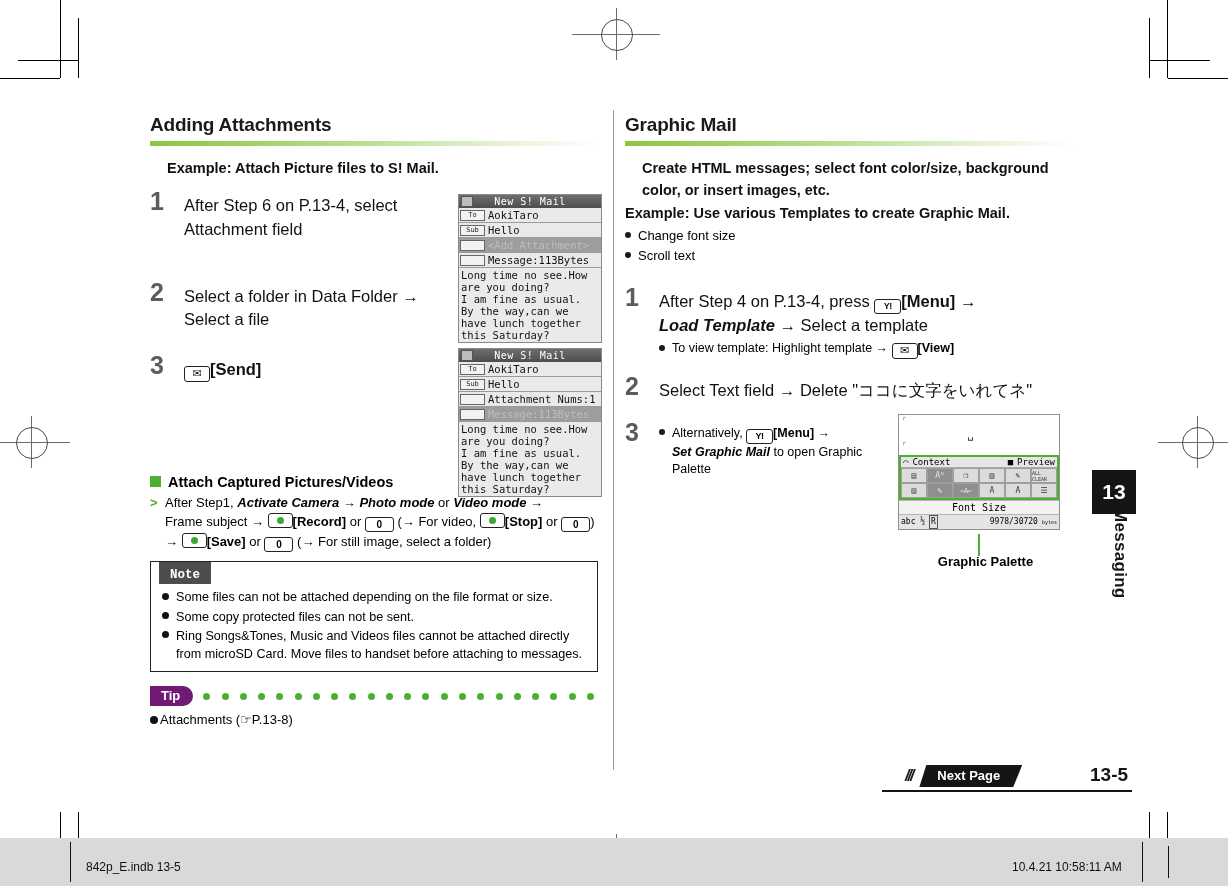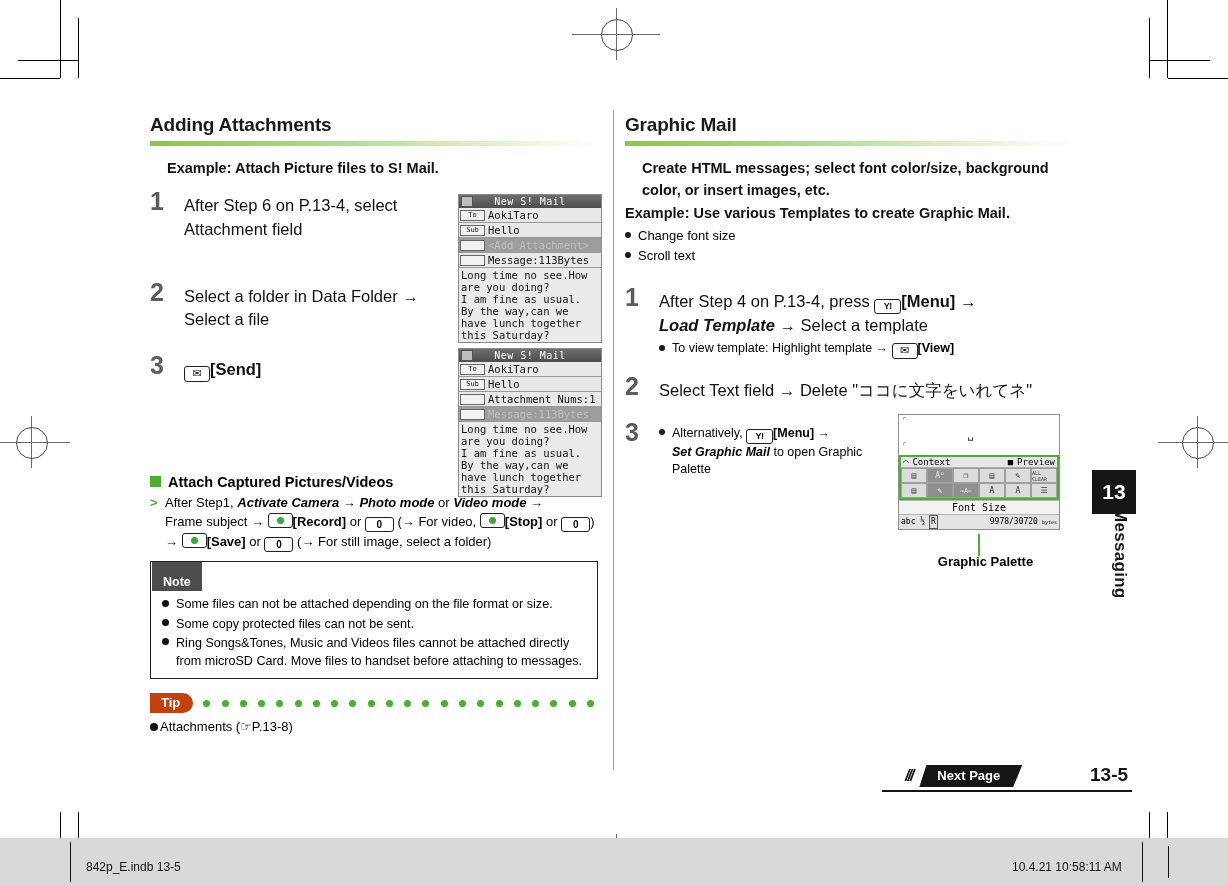--- a/index.html
+++ b/index.html
@@ -77,29 +77,29 @@
   
   .subhead{font-size:14.5px;font-weight:bold;margin:0 0 3px 0;display:flex;align-items:center;gap:7px;}
   .sq{width:11px;height:11px;background:#4caf2f;display:inline-block;}
   .subbody{font-size:13px;line-height:1.5;padding-left:15px;position:relative;}
   .subbody .gt{position:absolute;left:0;top:0;color:#4caf2f;font-weight:bold;}
 
   
   .notebox{border:1.4px solid #222;margin-top:9px;padding:0 0 7px 0;}
   .notetag{
     display:inline-block;background:#4d4d4d;color:#fff;font-size:12.5px;font-weight:bold;
-    padding:13px 11px 2px 11px;margin:0 0 4px 1px;
+    padding:6px 11px 2px 11px;margin:0 0 4px 8px;font-family:Liberation Mono, monospace;
   }
   .noteitem{font-size:12.6px;line-height:1.45;padding:0 8px 0 25px;position:relative;margin-bottom:1px;}
   .noteitem .dot{position:absolute;left:11px;top:0.34em;width:7px;height:7px;border-radius:50%;background:#111;}
 
   
   .tiprow{display:flex;align-items:center;margin-top:14px;}
   .tiptag{
-    background:#c2410c;color:#fff;font-size:13px;font-weight:bold;
+    background:#701a75;color:#fff;font-size:13px;font-weight:bold;
     padding:2px 13px 3px 11px;border-radius:0 11px 11px 0;
   }
   .tipdots{flex:1;display:flex;align-items:center;justify-content:space-between;padding:0 4px 0 10px;}
   .tipdots i{width:7px;height:7px;border-radius:50%;background:#4caf2f;display:block;}
   .tiptext{font-size:13px;margin-top:6px;display:flex;align-items:center;}
   .tiptext .lead-dot{width:8px;height:8px;border-radius:50%;background:#111;display:inline-block;margin-right:2px;}
 
   
   .shot{
     background:#7dd3fc;border:1px solid #8a8a8a;

